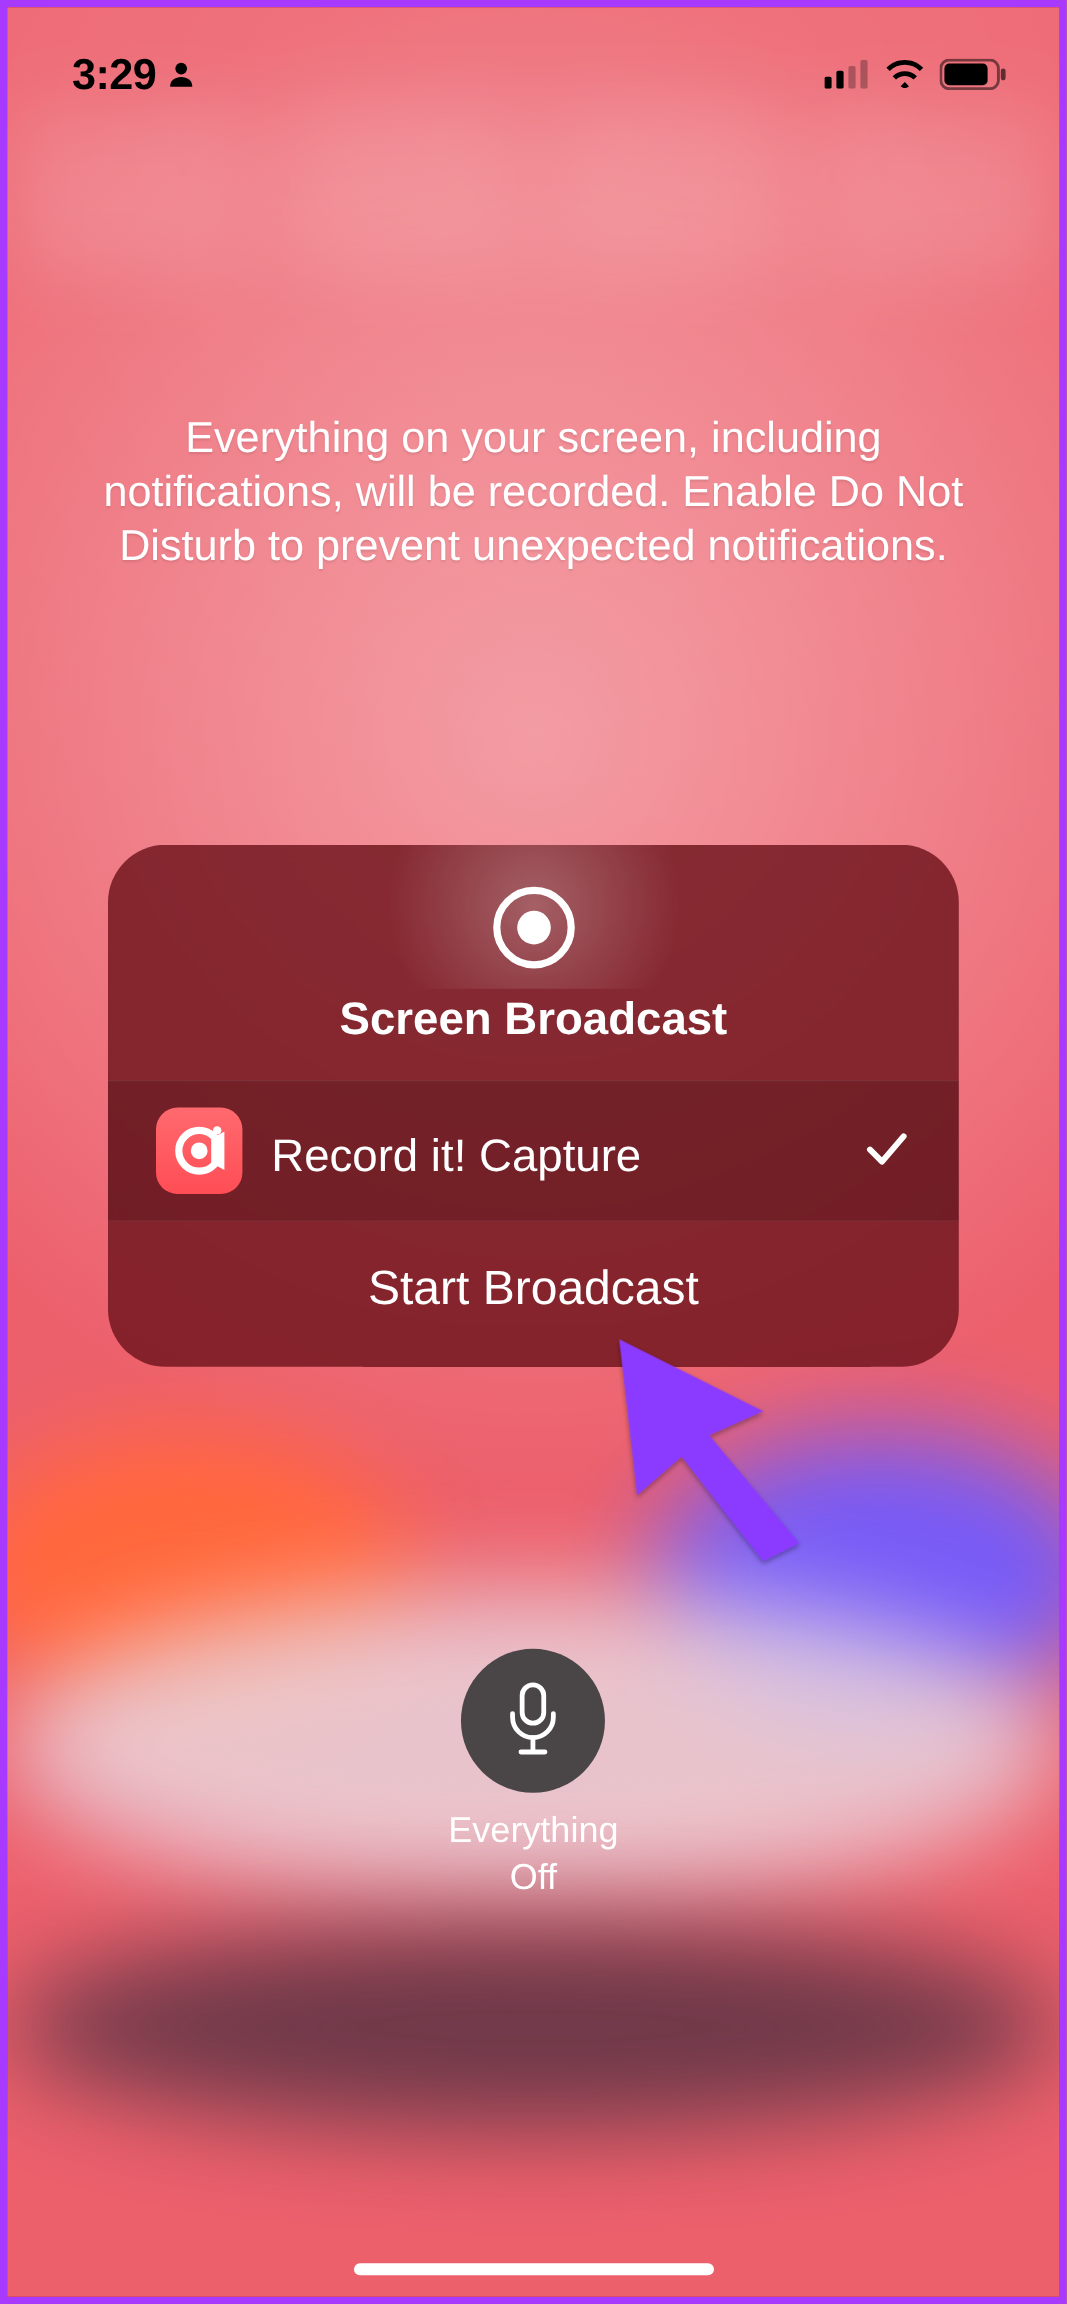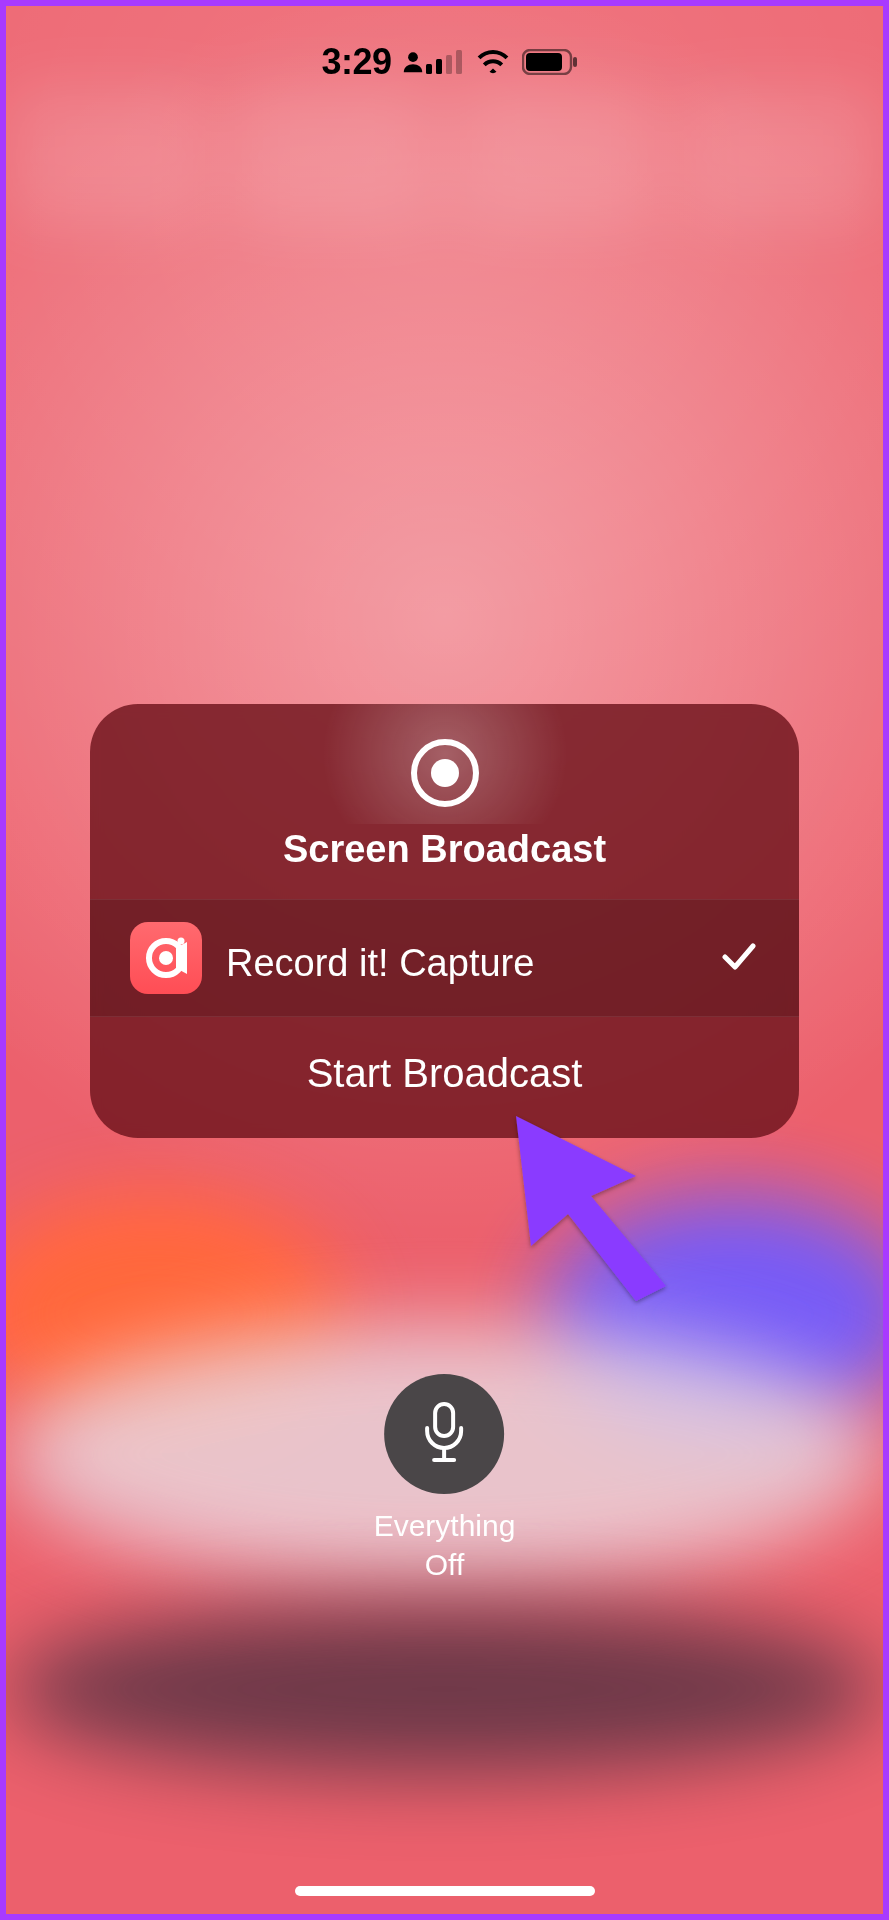--- a/index.html
+++ b/index.html
@@ -31,21 +31,21 @@
   .bg-top-blur {
     position: absolute; top: 80px; left: 0; right: 0; height: 140px;
     display: flex; justify-content: space-around; gap: 20px;
     filter: blur(30px);
   }
   .bg-top-blur span { flex:1; height:140px; background: rgba(255,255,255,0.14); border-radius: 30px; }
 
   
   .status-bar {
     position: absolute; top: 26px; left: 0; right: 0; height: 60px;
-    display: flex; align-items: center; justify-content: center;
+    display: flex; align-items: center; justify-content: space-between;
     padding: 0 44px 0 54px;
     color: #000;
   }
   .status-left { display: flex; align-items: center; gap: 8px; }
   .status-time { font-size: 36px; font-weight: 600; letter-spacing: -0.5px; }
   .status-right { display: flex; align-items: center; gap: 12px; }
   .icon-svg { display: block; }
 
   
   .instruction {
@@ -169,20 +169,21 @@
       <span>
         <svg class="icon-svg" width="56" height="26" viewBox="0 0 56 26">
           <rect x="1" y="1" width="48" height="24" rx="7" fill="none" stroke="#000" stroke-width="2.4" opacity="0.5"></rect>
           <rect x="4" y="4" width="36" height="18" rx="4" fill="#000"></rect>
           <rect x="51" y="8" width="4" height="10" rx="2" fill="#000" opacity="0.6"></rect>
         </svg>
       </span>
     </div>
   </div>
 
+  <div class="instruction">Everything on your screen, including notifications, will be recorded. Enable Do Not Disturb to prevent unexpected notifications.</div>
 
   <div class="card">
     <div class="card-header">
       <span>
         <svg class="record-glyph" viewBox="0 0 70 70">
           <circle cx="35" cy="35" r="31" fill="none" stroke="#fff" stroke-width="6"></circle>
           <circle cx="35" cy="35" r="14" fill="#fff"></circle>
         </svg>
       </span>
       <div class="card-title">Screen Broadcast</div>

